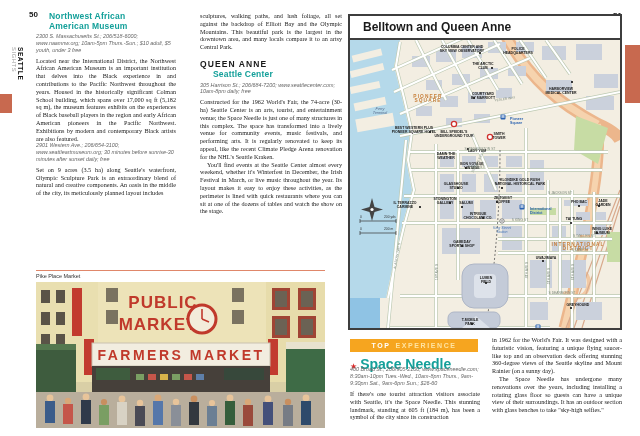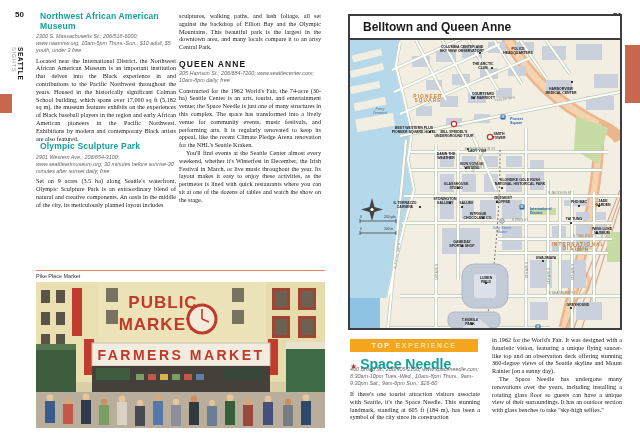--- a/index.html
+++ b/index.html
@@ -1,39 +1,39 @@
 <!DOCTYPE html>
 <html><head>
 <meta charset="utf-8">
 <style>
   html,body{margin:0;padding:0}
   body{width:640px;height:436px;position:relative;background:#fff;
        font-family:"Liberation Sans",sans-serif;overflow:hidden}
 
   .pagenum{position:absolute;font-weight:bold;font-size:8px;color:#1a1a1a}
-  #pagenum-left{left:15px;top:10px}
+  #pagenum-left{left:29px;top:10px}
   #pagenum-right{left:613px;top:11px}
 
   
   .tab-rect{position:absolute;background:#C8694F}
   #tab-left{left:0;top:94px;width:12px;height:19px}
   #tab-right{left:625px;top:45px;width:15px;height:58px}
   .vlabel{position:absolute;writing-mode:vertical-rl;letter-spacing:.6px;white-space:nowrap}
   .vlabel.main{font-weight:bold;font-size:6.5px;color:#111}
   .vlabel.sub{font-size:5.8px;color:#9a9a9a}
   #vl-seattle-l{left:17px;top:47px}
   #vl-sights-l{left:11px;top:47px}
   #vl-seattle-r{left:616px;top:45px}
   #vl-sights-r{left:610px;top:45px}
 
   
   .col{position:absolute;top:12px}
   #col1{left:36px;width:140px}
-  #col2{left:179px;width:142px}
-  h3.teal{color:#14A09A;font-size:8.5px;line-height:9.6px;margin:0 4px 2px;font-weight:bold;letter-spacing:.2px}
+  #col2{left:200px;width:142px}
+  h3.teal{color:#14A09A;font-size:8.5px;line-height:9.6px;margin:0 13px 2px;font-weight:bold;letter-spacing:.2px}
   .kicker{font-weight:bold;font-size:8.5px;letter-spacing:1.1px;color:#1a1a1a;margin:8px 0 1px}
   .details{font-style:italic;font-size:5.4px;line-height:6.8px;color:#666;margin:0 0 3px}
   .body{font-family:"Liberation Serif",serif;font-size:6.2px;line-height:7.8px;color:#222;
         text-align:justify;margin:0}
   .body.indent{text-indent:7px}
 
   
   #photo-rule{position:absolute;left:36px;top:270px;width:289px;height:1px;background:#E0876A}
   #photo-caption{position:absolute;left:36px;top:273px;font-size:5.5px;color:#333}
   #photo{position:absolute;left:36px;top:282px;width:289px;height:146px}
@@ -73,28 +73,28 @@
 
 <div class="pagenum" id="pagenum-left">50</div>
 <div class="tab-rect" id="tab-left"></div>
 <div class="vlabel main" id="vl-seattle-l">SEATTLE</div>
 <div class="vlabel sub" id="vl-sights-l">SIGHTS</div>
 
 <div class="col" id="col1">
   <h3 class="teal">Northwest African American Museum</h3>
   <p class="details">2300 S. Massachusetts St.; 206/518-6000; www.naamnw.org; 10am-5pm Thurs.-Sun.; $10 adult, $5 youth, under 3 free</p>
   <p class="body">Located near the International District, the Northwest African American Museum is an important institution that delves into the Black experience in and contributions to the Pacific Northwest throughout the years. Housed in the historically significant Colman School building, which spans over 17,000 sq ft (5,182 sq m), the museum features exhibits on the experiences of Black baseball players in the region and early African American pioneers in the Pacific Northwest. Exhibitions by modern and contemporary Black artists are also featured.</p>
-  <h3 class="teal">Olympic Sculpture Park</h3>
   <p class="details">2901 Western Ave.; 206/654-3100; www.seattleartmuseum.org; 30 minutes before sunrise-30 minutes after sunset daily; free</p>
   <p class="body">Set on 9 acres (3.5 ha) along Seattle's waterfront, Olympic Sculpture Park is an extraordinary blend of natural and creative components. An oasis in the middle of the city, its meticulously planned layout includes</p>
 </div>
 
 <div class="col" id="col2">
   <p class="body">sculptures, walking paths, and lush foliage, all set against the backdrop of Elliott Bay and the Olympic Mountains. This beautiful park is the largest in the downtown area, and many locals compare it to an artsy Central Park.</p>
   <div class="kicker">QUEEN ANNE</div>
+  <h3 class="teal">Seattle Center</h3>
   <p class="details">305 Harrison St.; 206/684-7200; www.seattlecenter.com; 10am-8pm daily; free</p>
   <p class="body">Constructed for the 1962 World's Fair, the 74-acre (30-ha) Seattle Center is an arts, tourist, and entertainment venue; the Space Needle is just one of many structures in this complex. The space has transformed into a lively venue for community events, music festivals, and performing arts. It is regularly renovated to keep its appeal, like the recent Climate Pledge Arena renovation for the NHL's Seattle Kraken.</p>
   <p class="body indent">You'll find events at the Seattle Center almost every weekend, whether it's Winterfest in December, the Irish Festival in March, or live music throughout the year. Its layout makes it easy to enjoy these activities, as the perimeter is lined with quick restaurants where you can sit at one of the dozens of tables and watch the show on the stage.</p>
 </div>
 
 <div id="photo-rule"></div>
 <div id="photo-caption">Pike Place Market</div>
 
 <svg id="photo" viewBox="0 0 289 146">
   <rect x="0" y="0" width="289" height="146" fill="#D9CFA6"></rect>

